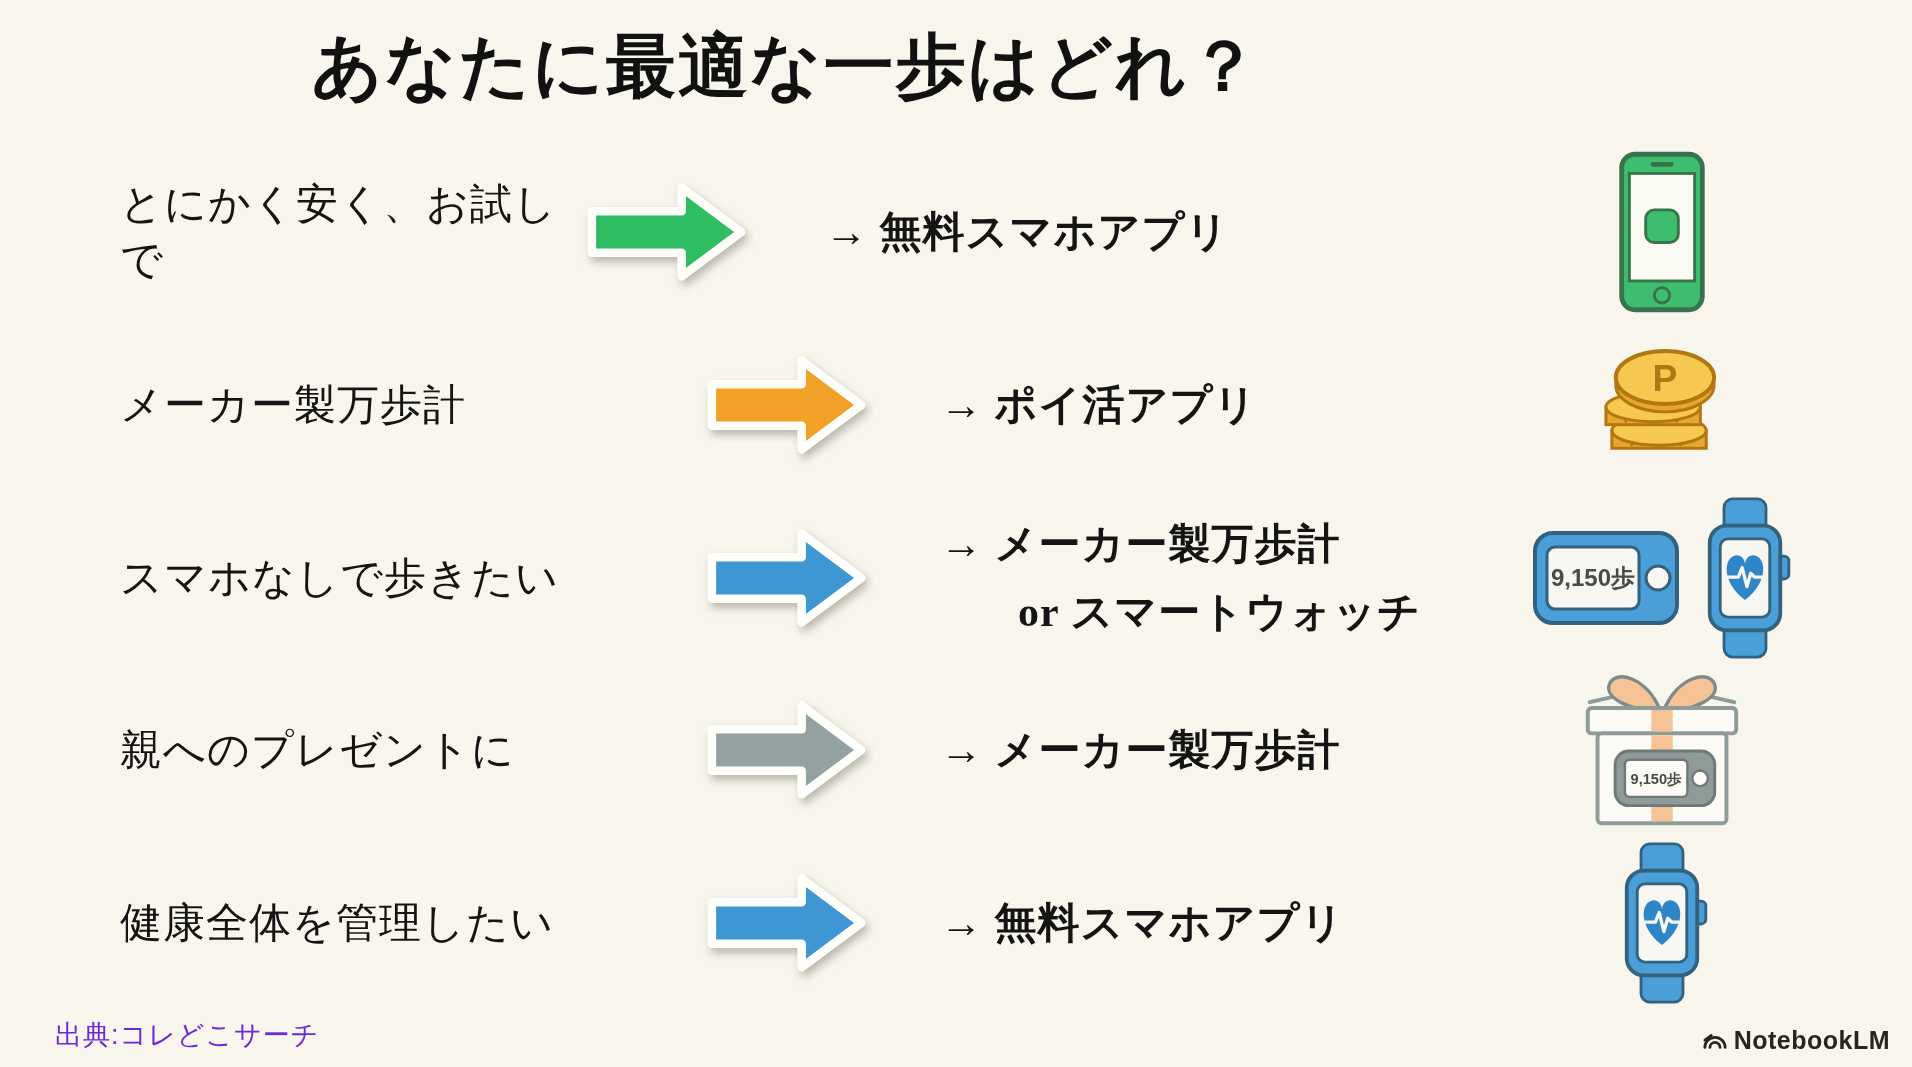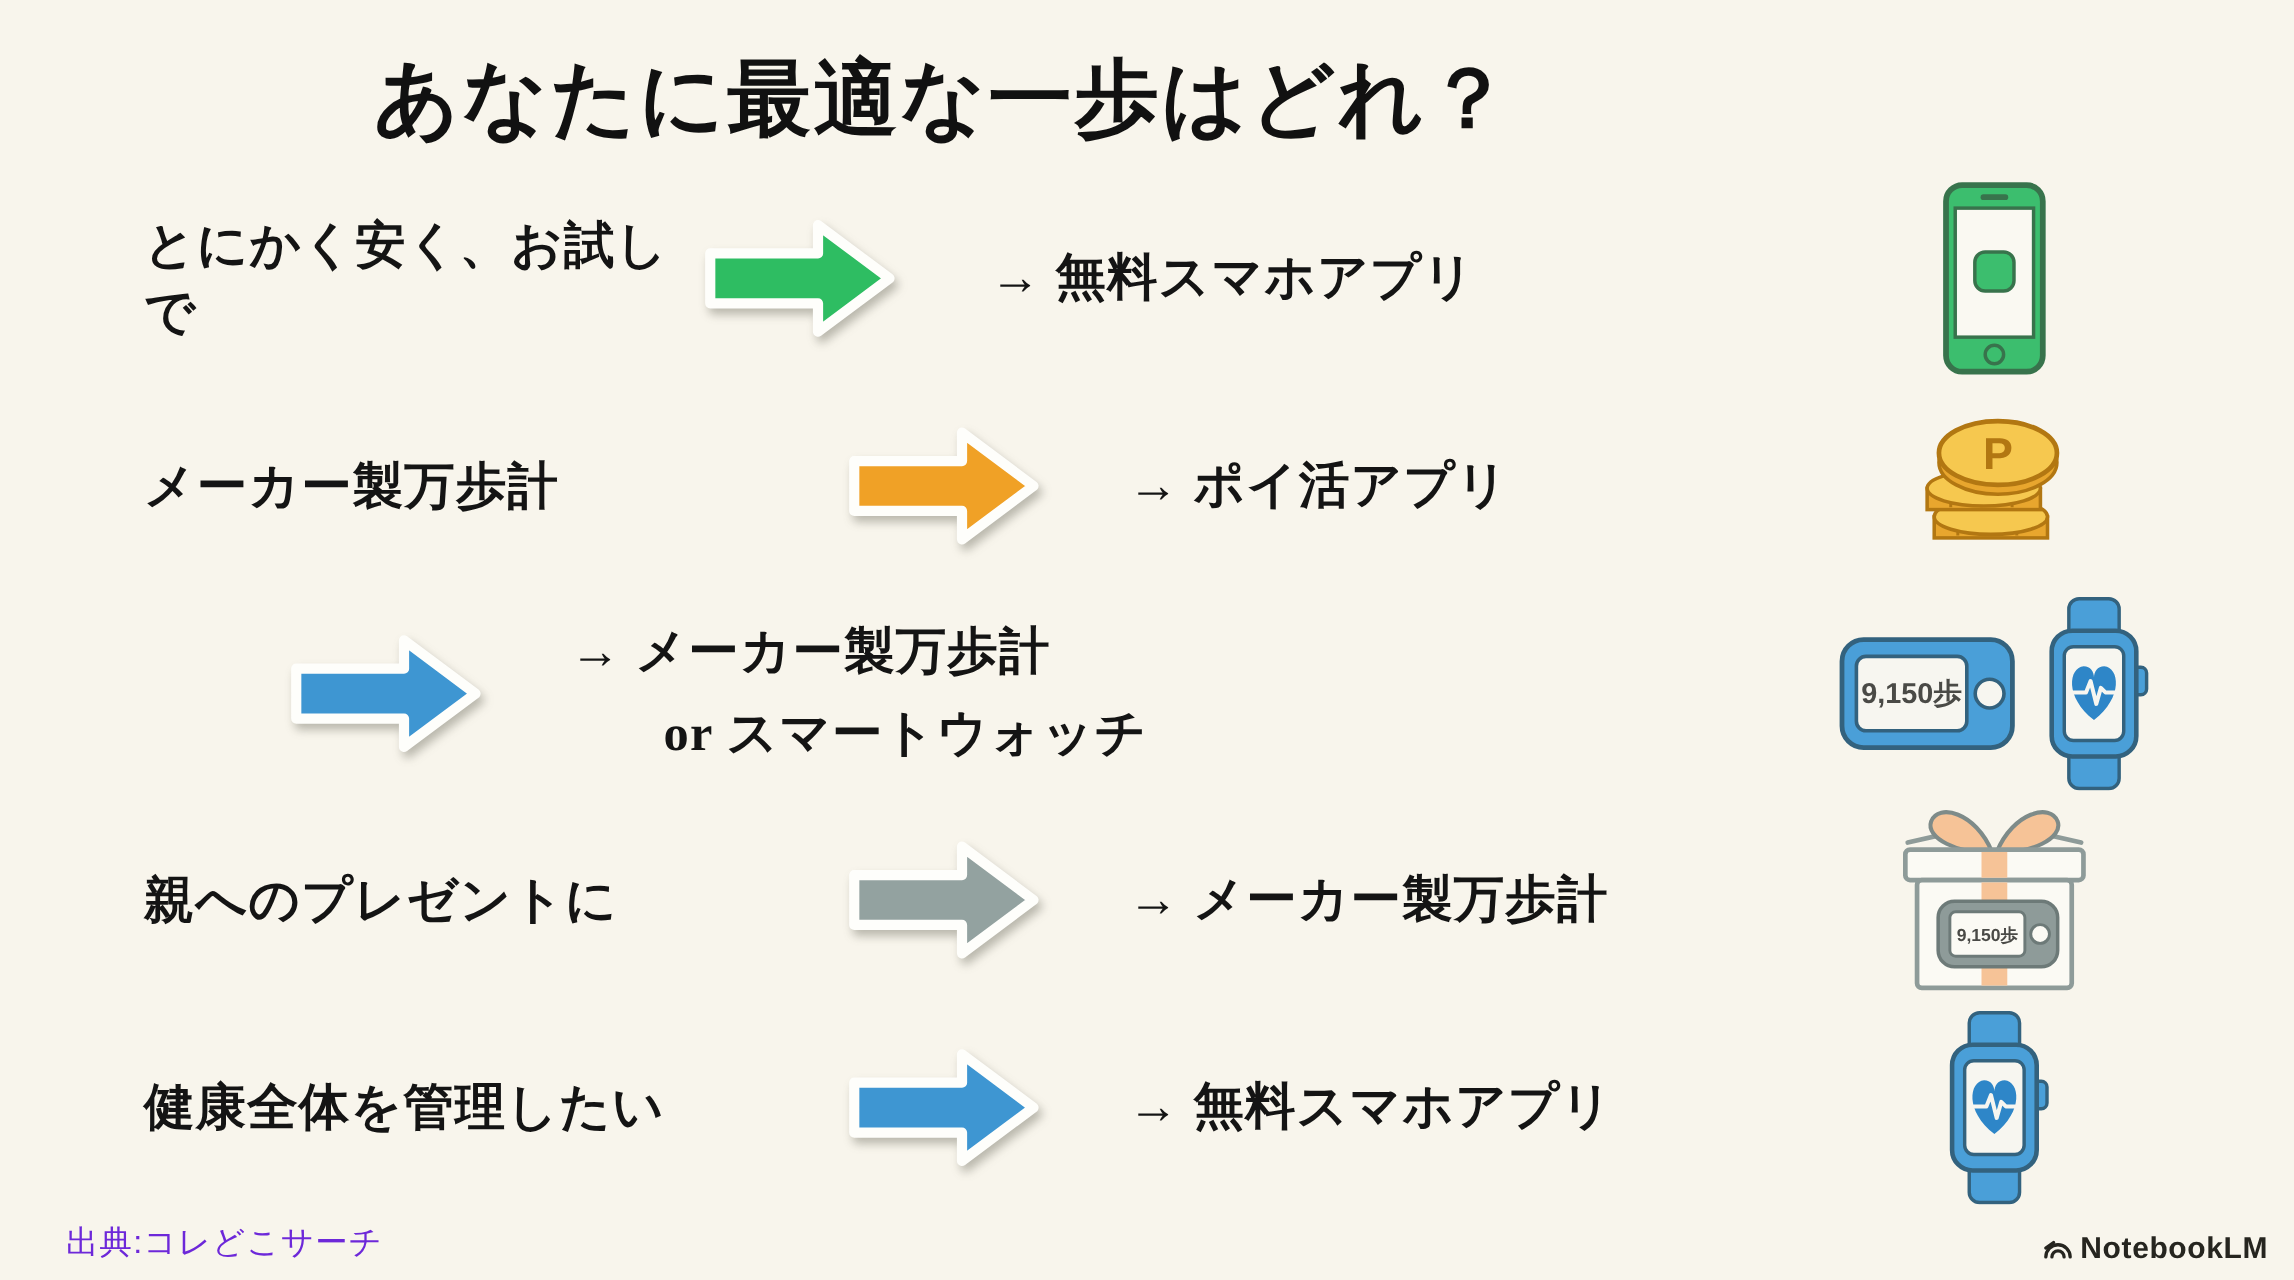--- a/index.html
+++ b/index.html
@@ -4,33 +4,33 @@
 <style>
   html,body{margin:0;padding:0;}
   body{
     width:1912px;height:1067px;
     background:#F8F5EC;
     font-family:"Liberation Sans","DejaVu Sans",sans-serif;
     color:#141414;
     position:relative;
     overflow:hidden;
   }
-  .title-wrap{width:1572px;text-align:center;padding-top:44px;}
+  .title-wrap{width:1572px;text-align:center;padding-top:28px;}
   .title{
     font-size:70px;font-weight:900;letter-spacing:2px;color:#111;
     line-height:1.1;
   }
   .rows{
     position:absolute;top:148px;left:0;right:0;bottom:60px;
     display:flex;flex-direction:column;justify-content:space-between;
     padding:0 0 0 120px;
   }
   .row{display:flex;align-items:center;height:168px;}
   .need{
-    flex:0 0 465px;font-size:42px;font-weight:700;color:#141414;
+    flex:0 0 465px;font-size:42px;font-weight:400;color:#141414;
     letter-spacing:1px;
   }
   .arrow-slot{flex:0 0 300px;display:flex;align-items:center;}
   .row:nth-child(n+2) .arrow-slot svg{margin-left:120px;}
   .arrow-svg{filter:drop-shadow(3px 5px 4px rgba(70,70,55,.35));}
   .result{
     margin-left:55px;font-size:42px;font-weight:900;letter-spacing:1px;
     line-height:68px;color:#141414;white-space:nowrap;font-family:Liberation Serif, serif;
   }
   .row:nth-child(1) .result{margin-left:-60px;}
@@ -114,20 +114,21 @@
         <g>
           <ellipse cx="68" cy="40" rx="50" ry="27" fill="#E8A62E" stroke="#B27712" stroke-width="3"></ellipse>
           <ellipse cx="68" cy="32" rx="50" ry="27" fill="#F6C84F" stroke="#B27712" stroke-width="4"></ellipse>
           <text class="coin-p" x="68" y="46" text-anchor="middle">P</text>
         </g>
       </svg>
     </div>
   </div>
 
   <div class="row">
+    <div class="need">スマホなしで歩きたい</div>
     <div class="arrow-slot">
       <svg class="arrow-svg" width="165" height="104" viewBox="0 0 170 110">
         <polygon points="5,33 100,33 100,8 163,55 100,102 100,77 5,77" stroke="#FEFEFB" stroke-width="9" stroke-linejoin="round" fill="#3E96D2"></polygon>
       </svg>
     </div>
     <div class="result">
       <div>→ メーカー製万歩計</div>
       <div class="result-line2">or スマートウォッチ</div>
     </div>
     <div class="icon-slot">

